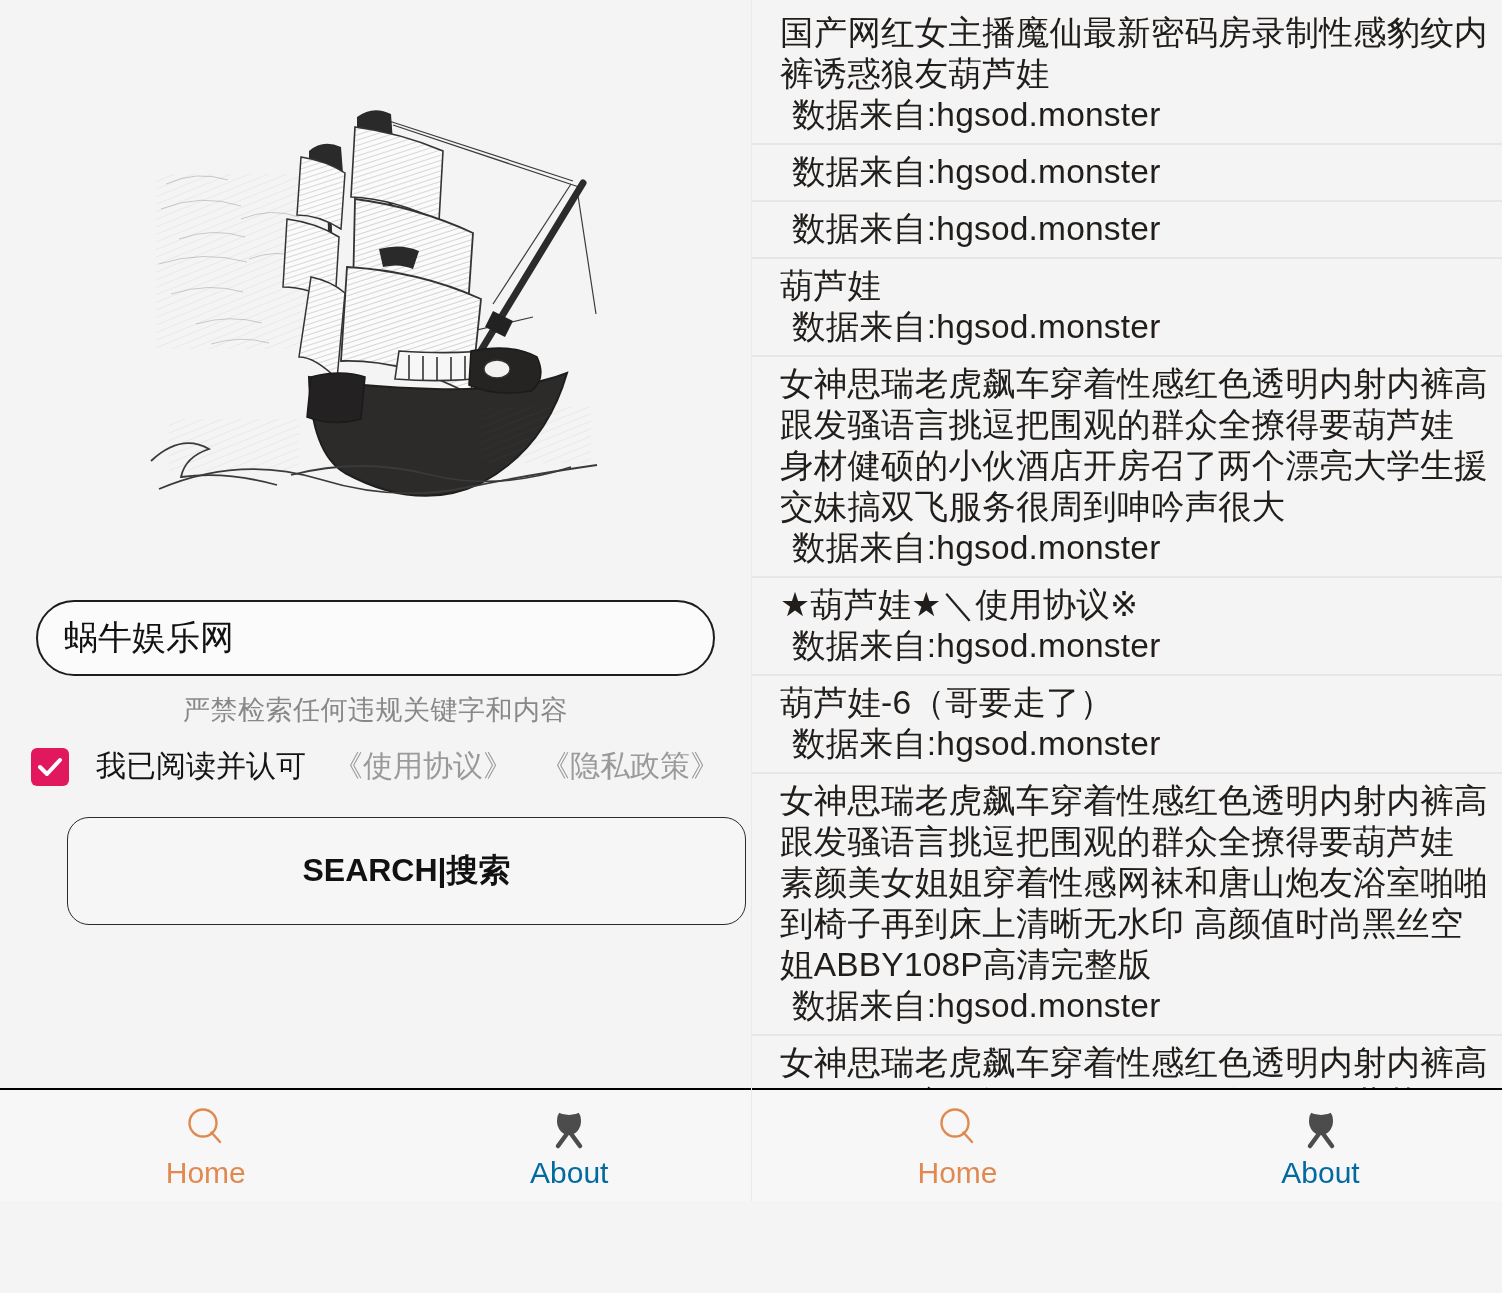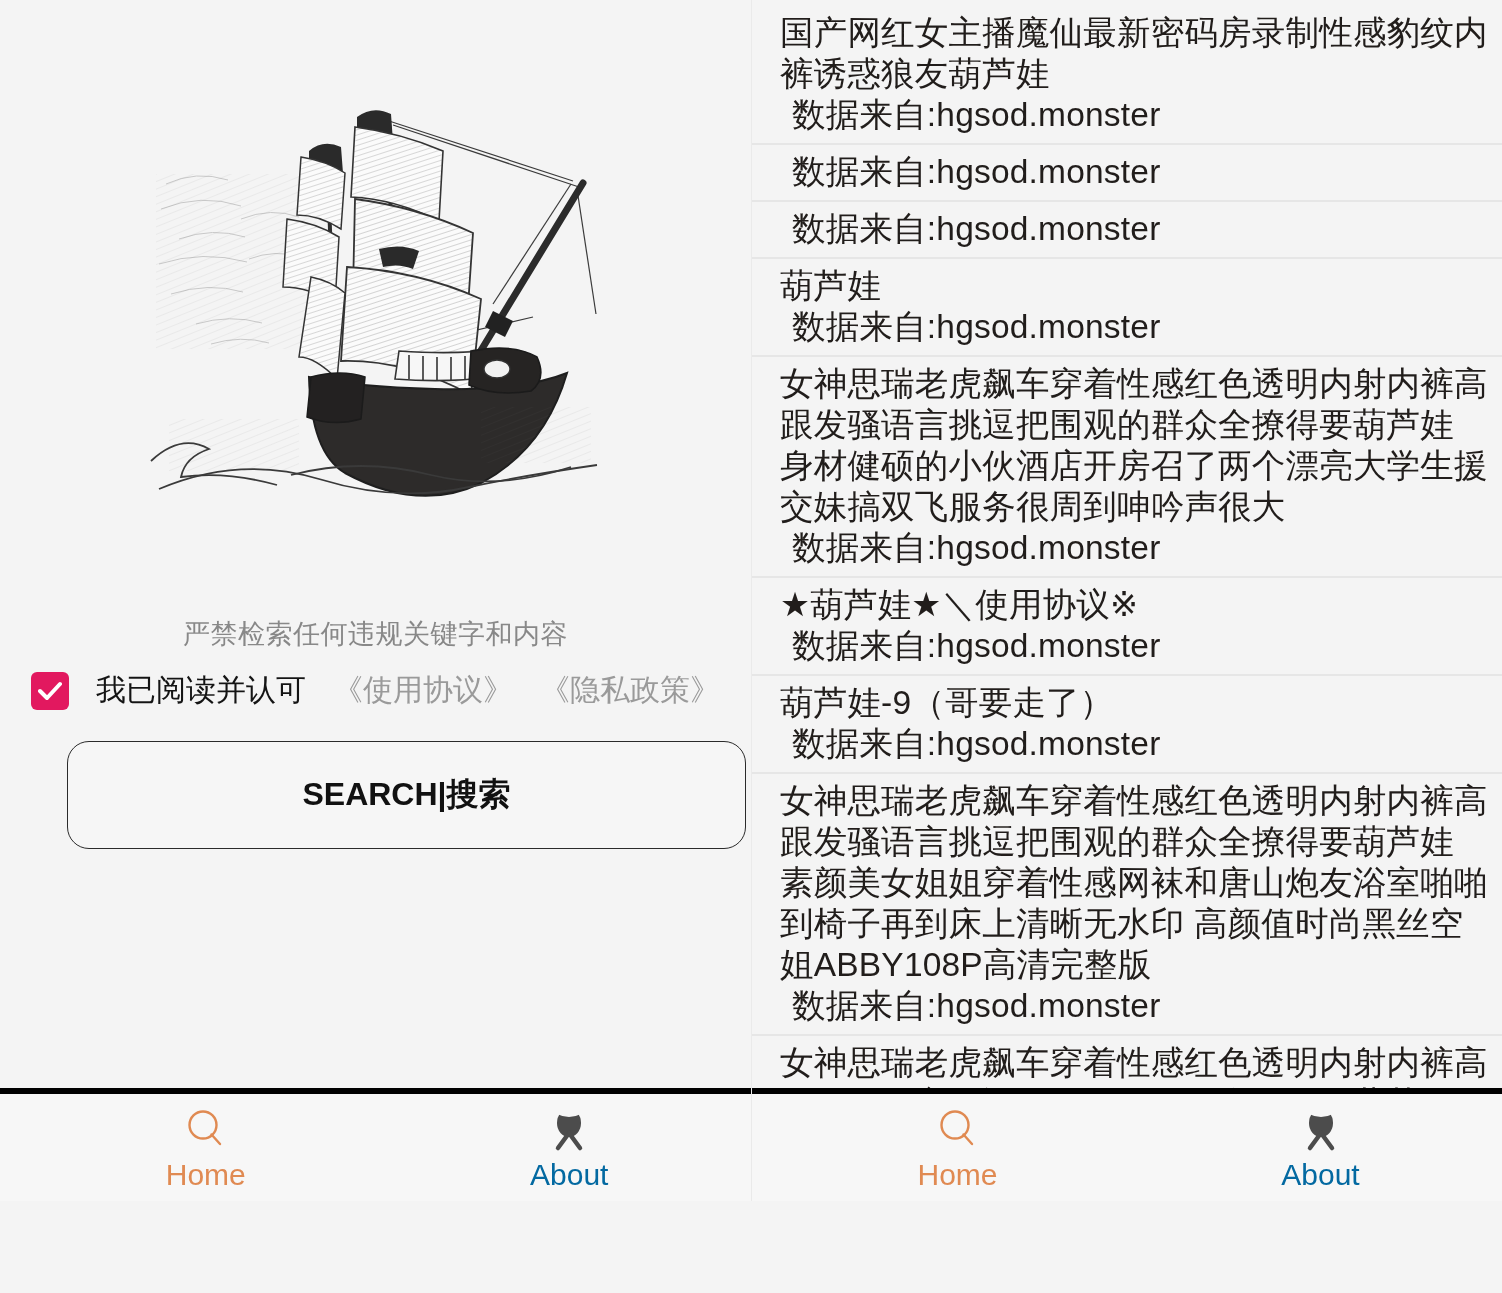--- a/index.html
+++ b/index.html
@@ -150,21 +150,21 @@
     color: #211d1b;
     padding-left: 12px;
     letter-spacing: 0.2px;
   }
 
   
   .tabbar {
     flex: none;
     height: 113px;
     background: #f7f7f7;
-    border-top: 6px solid #000000;
+    border-top: 2px solid #000000;
     display: flex;
     padding-left: 24px;
   }
   .tab {
     flex: 1 1 0;
     display: flex;
     flex-direction: column;
     align-items: center;
     justify-content: center;
     gap: 4px;
@@ -275,20 +275,21 @@
             <path d="M150 386 q70 -18 140 0 q66 16 140 -8"></path>
           </g>
           <g opacity="0.45">
             <rect x="28" y="330" width="130" height="52" fill="url(#hatchLight)"></rect>
             <rect x="340" y="318" width="110" height="56" fill="url(#hatchLight)"></rect>
           </g>
         </svg>
       </div>
 
       <div class="form-wrap">
+        <input class="search-input" type="text" value="蜗牛娱乐网" placeholder="蜗牛娱乐网" style="">
 
         <div class="notice">严禁检索任何违规关键字和内容</div>
 
         <div class="agree-row">
           <span class="checkbox">
             <svg width="24" height="20" viewBox="0 0 24 20">
               <path d="M2 10 L9 17 L22 3" fill="none" stroke="#ffffff" stroke-width="4" stroke-linecap="round" stroke-linejoin="round"></path>
             </svg>
           </span>
           <span class="agree-text">我已阅读并认可</span>
@@ -343,21 +344,21 @@
           </div>
           <div class="result-item">
             <div class="result-title">女神思瑞老虎飙车穿着性感红色透明内射内裤高跟发骚语言挑逗把围观的群众全撩得要葫芦娃 身材健硕的小伙酒店开房召了两个漂亮大学生援交妹搞双飞服务很周到呻吟声很大</div>
             <div class="result-source">数据来自:hgsod.monster</div>
           </div>
           <div class="result-item">
             <div class="result-title">★葫芦娃★＼使用协议※</div>
             <div class="result-source">数据来自:hgsod.monster</div>
           </div>
           <div class="result-item">
-            <div class="result-title">葫芦娃-9（哥要走了）</div>
+            <div class="result-title">葫芦娃-6（哥要走了）</div>
             <div class="result-source">数据来自:hgsod.monster</div>
           </div>
           <div class="result-item">
             <div class="result-title">女神思瑞老虎飙车穿着性感红色透明内射内裤高跟发骚语言挑逗把围观的群众全撩得要葫芦娃 素颜美女姐姐穿着性感网袜和唐山炮友浴室啪啪到椅子再到床上清晰无水印 高颜值时尚黑丝空姐ABBY108P高清完整版</div>
             <div class="result-source">数据来自:hgsod.monster</div>
           </div>
           <div class="result-item">
             <div class="result-title">女神思瑞老虎飙车穿着性感红色透明内射内裤高跟发骚语言挑逗把围观的群众全撩得要葫芦娃 青岛酒店跟一初中美女老师疯狂爱爱,皮肤白嫩,奶子细腻柔软,没想到吃鸡巴舔蛋蛋样样精通,连操2次射在她脸上 清纯美女啪啪视频遭到男友泄露 身材娇小做</div>
           </div>
         </div>

